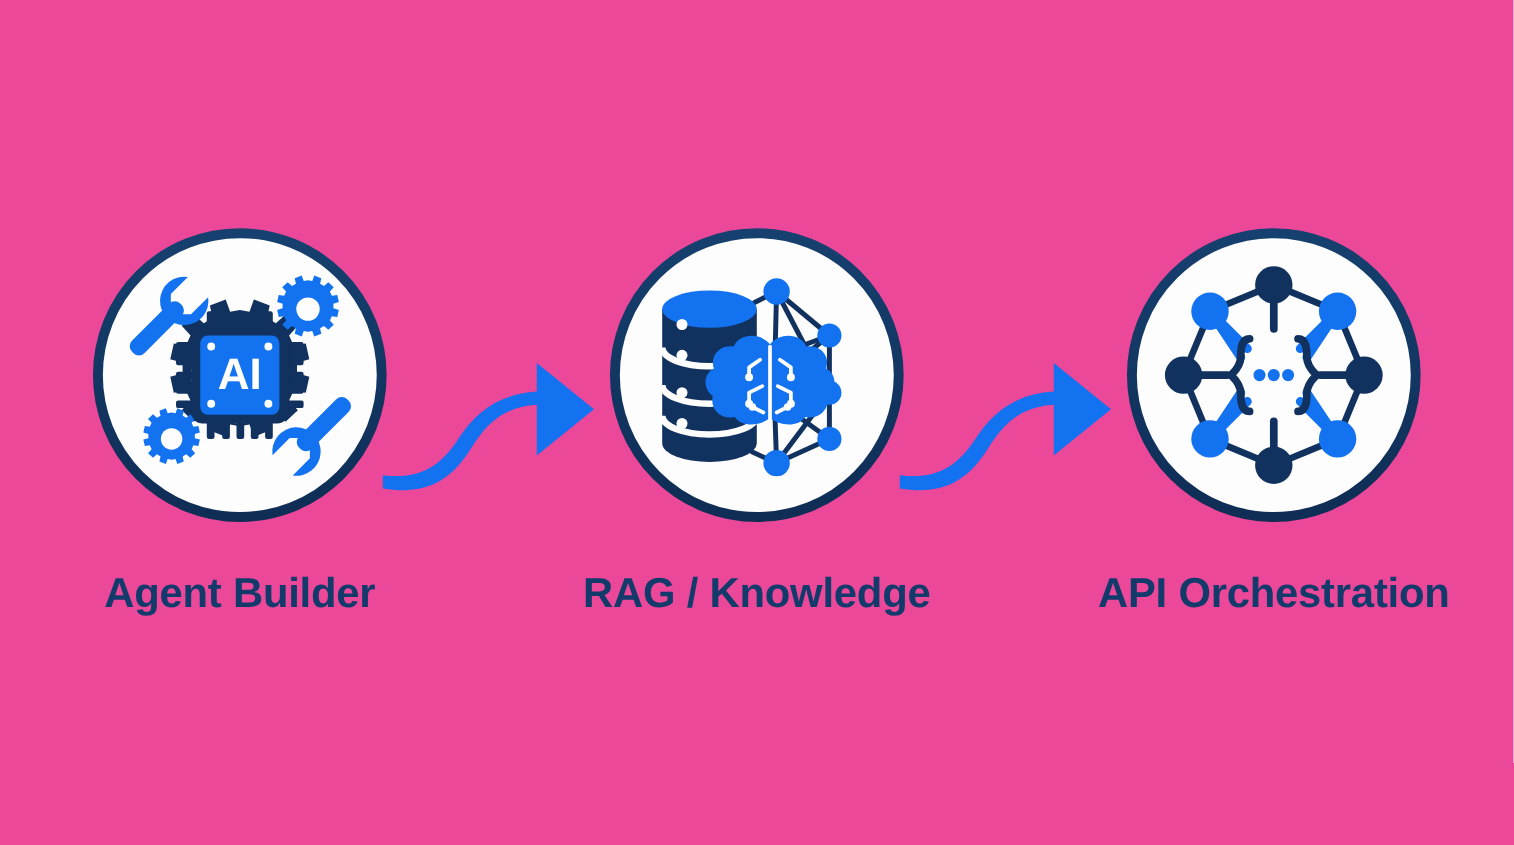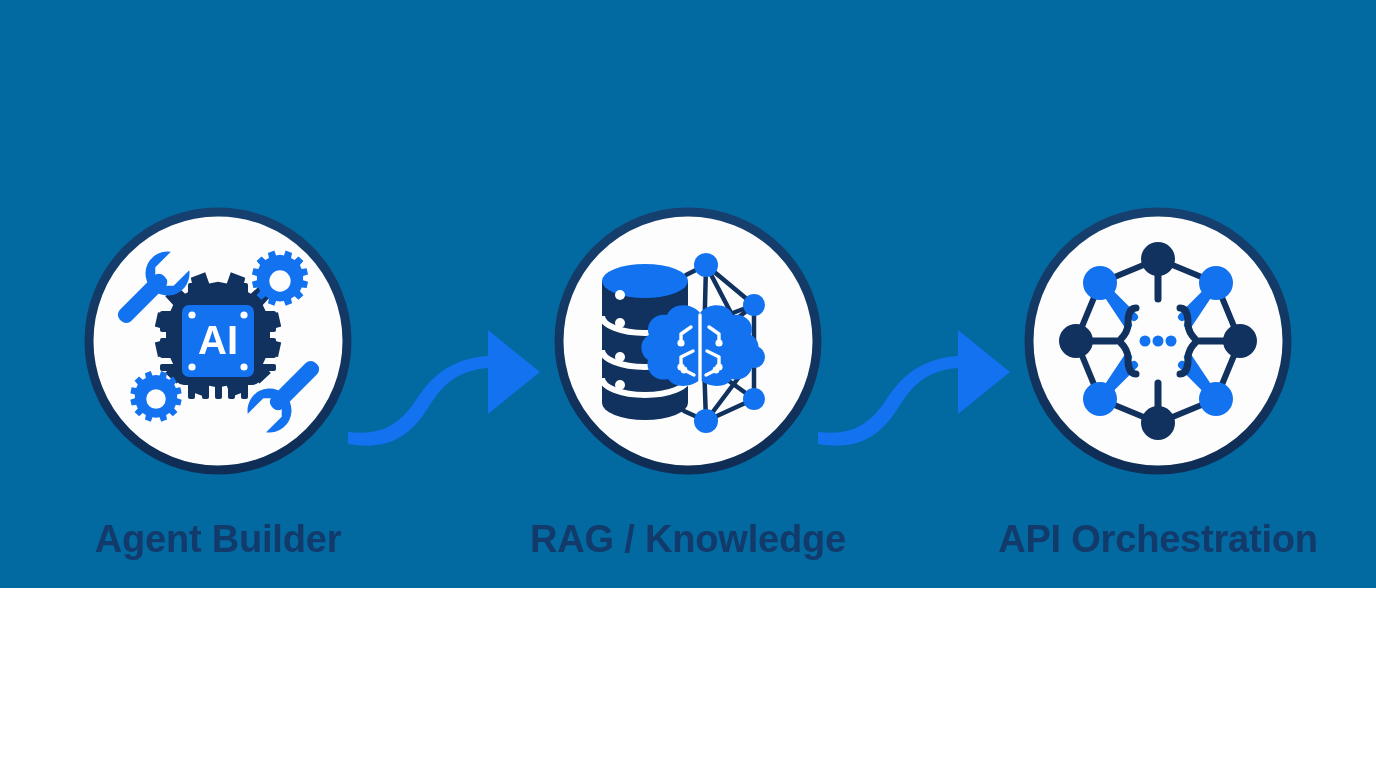--- a/index.html
+++ b/index.html
@@ -10,22 +10,22 @@
   }
   body {
     width: 1376px;
     height: 768px;
     font-family: "Liberation Sans", sans-serif;
     overflow: hidden;
   }
   #stage {
     position: relative;
     width: 1376px;
-    height: 588px;
-    background: #0369a1;
+    height: 768px;
+    background: #ec4899;
     text-decoration: underline;
   }
   #flow-svg {
     position: absolute;
     left: 0;
     top: 0;
     width: 1376px;
     height: 768px;
   }
   .node-label {

